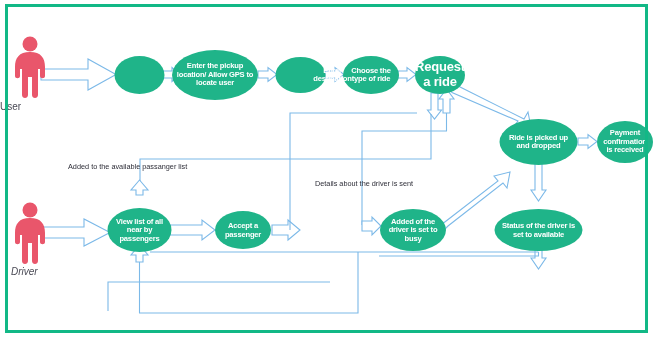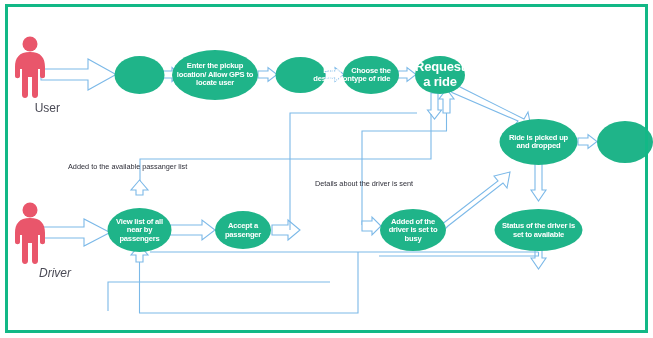--- a/index.html
+++ b/index.html
@@ -43,22 +43,22 @@
     font-family: "Liberation Sans", sans-serif;
     font-weight: bold;
     line-height: 1.12;
     pointer-events: none;
     letter-spacing: -0.2px;
   }
   .actor-label {
     position: absolute;
     color: #4a4a55;
     font-family: "Liberation Sans", sans-serif;
-    font-size: 12px;
-    text-align: right;
+    font-size: 10px;
+    text-align: left;
     width: 60px;
   }
   .edge-note {
     position: absolute;
     color: #2e2e38;
     font-family: "Liberation Sans", sans-serif;
     font-size: 7.3px;
     white-space: nowrap;
   }
 </style>
@@ -197,20 +197,21 @@
   <div class="node-label" style="left:174px; top:58px; width:82px; height:34px; font-size:7.6px;">Enter the pickup location/ Allow GPS to locate user</div>
 
   <div class="node-label" style="left:277px; top:62px; width:47px; height:26px; font-size:7.6px;padding-left:32px;">Enter destination</div>
 
   <div class="node-label" style="left:346px; top:62px; width:50px; height:26px; font-size:7.6px;">Choose the type of ride</div>
 
   <div class="node-label" style="left:417px; top:62px; width:46px; height:26px; font-size:13px;">Request a ride</div>
 
   <div class="node-label" style="left:504px; top:129px; width:69px; height:26px; font-size:7.6px;">Ride is picked up and dropped</div>
 
+  <div class="node-label" style="left:600px; top:125px; width:50px; height:34px; font-size:7.6px;">Payment confirmation is received</div>
 
   <div class="node-label" style="left:111px; top:214px; width:57px; height:33px; font-size:7.6px;">View list of all near by passengers</div>
 
   <div class="node-label" style="left:219px; top:218px; width:48px; height:25px; font-size:7.6px;">Accept a passenger</div>
 
   <div class="node-label" style="left:384px; top:214px; width:58px; height:33px; font-size:7.6px;">Added of the driver is set to busy</div>
 
   <div class="node-label" style="left:499px; top:218px; width:79px; height:25px; font-size:7.6px;">Status of the driver is set to available</div>
 
   <div class="actor-label" style="left:0px; top:101px;">User</div>

